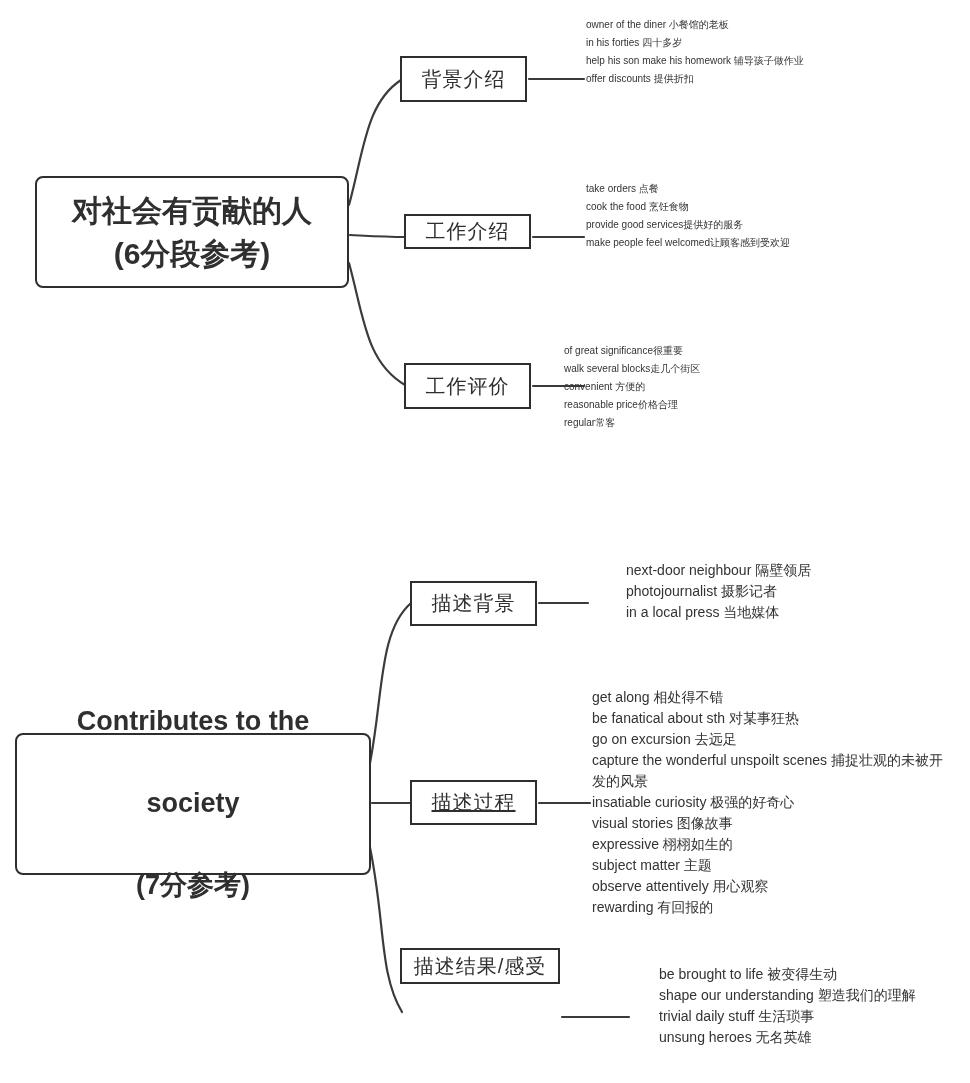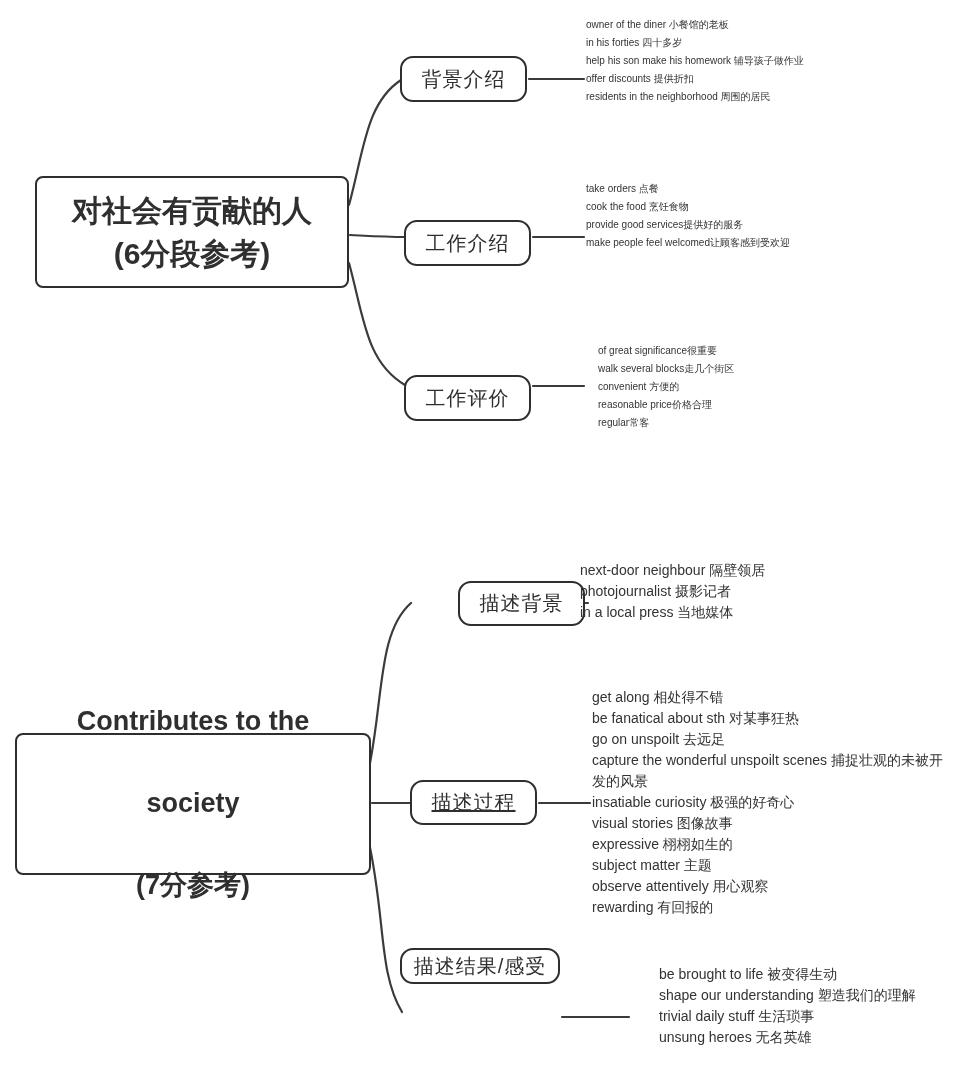--- a/index.html
+++ b/index.html
@@ -40,21 +40,21 @@
     flex-direction: column;
     border-radius: 8px;
     font-weight: bold;
     text-align: center;
   }
   .root-node .root-line { line-height: 1.45; }
   .root-6 { font-size: 30px; }
   .root-7 { font-size: 27px; gap: 48px; }
   .root-7 .root-line { line-height: 1.25; }
   .branch-node {
-    border-radius: 13px;
+    border-radius: 0;
     border-width: 2px;
     font-size: 20px;
     font-weight: 500;
     letter-spacing: 1px;
     white-space: nowrap;
   }
   .detail-block {
     position: absolute;
     color: #333333;
   }
@@ -86,63 +86,62 @@
     <path d="M 539 803 L 590 803"></path>
     <path d="M 562 1017 L 629 1017"></path>
   </svg>
 
   <div class="node root-node root-6" style="left:35px; top:176px; width:314px; height:112px;">
     <div class="root-line">对社会有贡献的人</div>
     <div class="root-line">(6分段参考)</div>
   </div>
 
   <div class="node branch-node" style="left:400px; top:56px; width:127px; height:46px;">背景介绍</div>
-  <div class="node branch-node" style="left:404px; top:214px; width:127px; height:46px;margin-top:6px;">工作介绍</div>
-  <div class="node branch-node" style="left:404px; top:363px; width:127px; height:46px;margin-top:12px;">工作评价</div>
+  <div class="node branch-node" style="left:404px; top:214px; width:127px; height:35px;">工作介绍</div>
+  <div class="node branch-node" style="left:404px; top:363px; width:127px; height:46px;">工作评价</div>
 
   <div class="detail-block d-top" style="left:586px; top:16px; width:300px;">
       <div class="detail-item">owner of the diner 小餐馆的老板</div>
       <div class="detail-item">in his forties 四十多岁</div>
       <div class="detail-item">help his son make his homework 辅导孩子做作业</div>
       <div class="detail-item">offer discounts 提供折扣</div>
-      <div class="detail-item">residents in the neighborhood 周围的居民</div>
     </div>
   <div class="detail-block d-top" style="left:586px; top:180px; width:280px;">
       <div class="detail-item">take orders 点餐</div>
       <div class="detail-item">cook the food 烹饪食物</div>
       <div class="detail-item">provide good services提供好的服务</div>
       <div class="detail-item">make people feel welcomed让顾客感到受欢迎</div>
     </div>
-  <div class="detail-block d-top" style="left:598px; top:342px; width:310px;">
+  <div class="detail-block d-top" style="left:564px; top:342px; width:310px;">
       <div class="detail-item">of great significance很重要</div>
       <div class="detail-item">walk several blocks走几个街区</div>
       <div class="detail-item">convenient 方便的</div>
       <div class="detail-item">reasonable price价格合理</div>
       <div class="detail-item">regular常客</div>
     </div>
 
   <div class="node root-node root-7" style="left:15px; top:733px; width:356px; height:142px;">
     <div class="root-line">Contributes to the</div>
     <div class="root-line">society</div>
     <div class="root-line">(7分参考)</div>
   </div>
 
-  <div class="node branch-node" style="left:410px; top:581px; width:127px; height:45px;margin-left:48px;">描述背景</div>
+  <div class="node branch-node" style="left:410px; top:581px; width:127px; height:45px;">描述背景</div>
   <div class="node branch-node" style="left:410px; top:780px; width:127px; height:45px;text-decoration:underline;">描述过程</div>
   <div class="node branch-node" style="left:400px; top:948px; width:160px; height:36px;">描述结果/感受</div>
 
-  <div class="detail-block d-bottom" style="left:580px; top:560px; width:320px;">
+  <div class="detail-block d-bottom" style="left:626px; top:560px; width:320px;">
       <div class="detail-item">next-door neighbour 隔壁领居</div>
       <div class="detail-item">photojournalist 摄影记者</div>
       <div class="detail-item">in a local press 当地媒体</div>
     </div>
   <div class="detail-block d-bottom" style="left:592px; top:687px; width:360px;">
       <div class="detail-item">get along 相处得不错</div>
       <div class="detail-item">be fanatical about sth 对某事狂热</div>
-      <div class="detail-item">go on unspoilt 去远足</div>
+      <div class="detail-item">go on excursion 去远足</div>
       <div class="detail-item">capture the wonderful unspoilt scenes 捕捉壮观的未被开发的风景</div>
       <div class="detail-item">insatiable curiosity 极强的好奇心</div>
       <div class="detail-item">visual stories 图像故事</div>
       <div class="detail-item">expressive 栩栩如生的</div>
       <div class="detail-item">subject matter 主题</div>
       <div class="detail-item">observe attentively 用心观察</div>
       <div class="detail-item">rewarding 有回报的</div>
     </div>
   <div class="detail-block d-bottom" style="left:633px; top:964px; width:330px;margin-left:26px;">
       <div class="detail-item">be brought to life 被变得生动</div>

